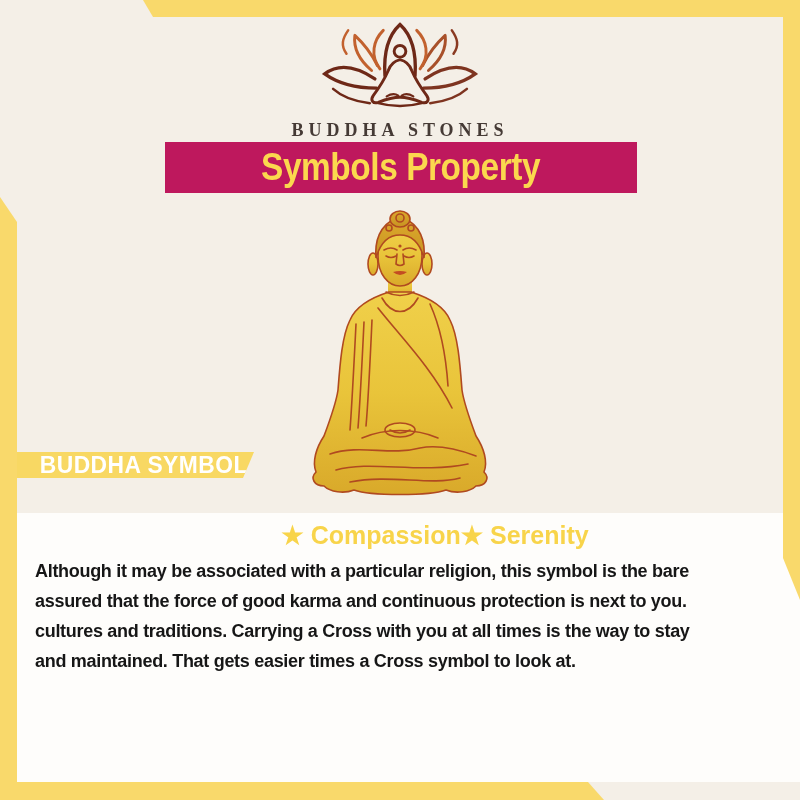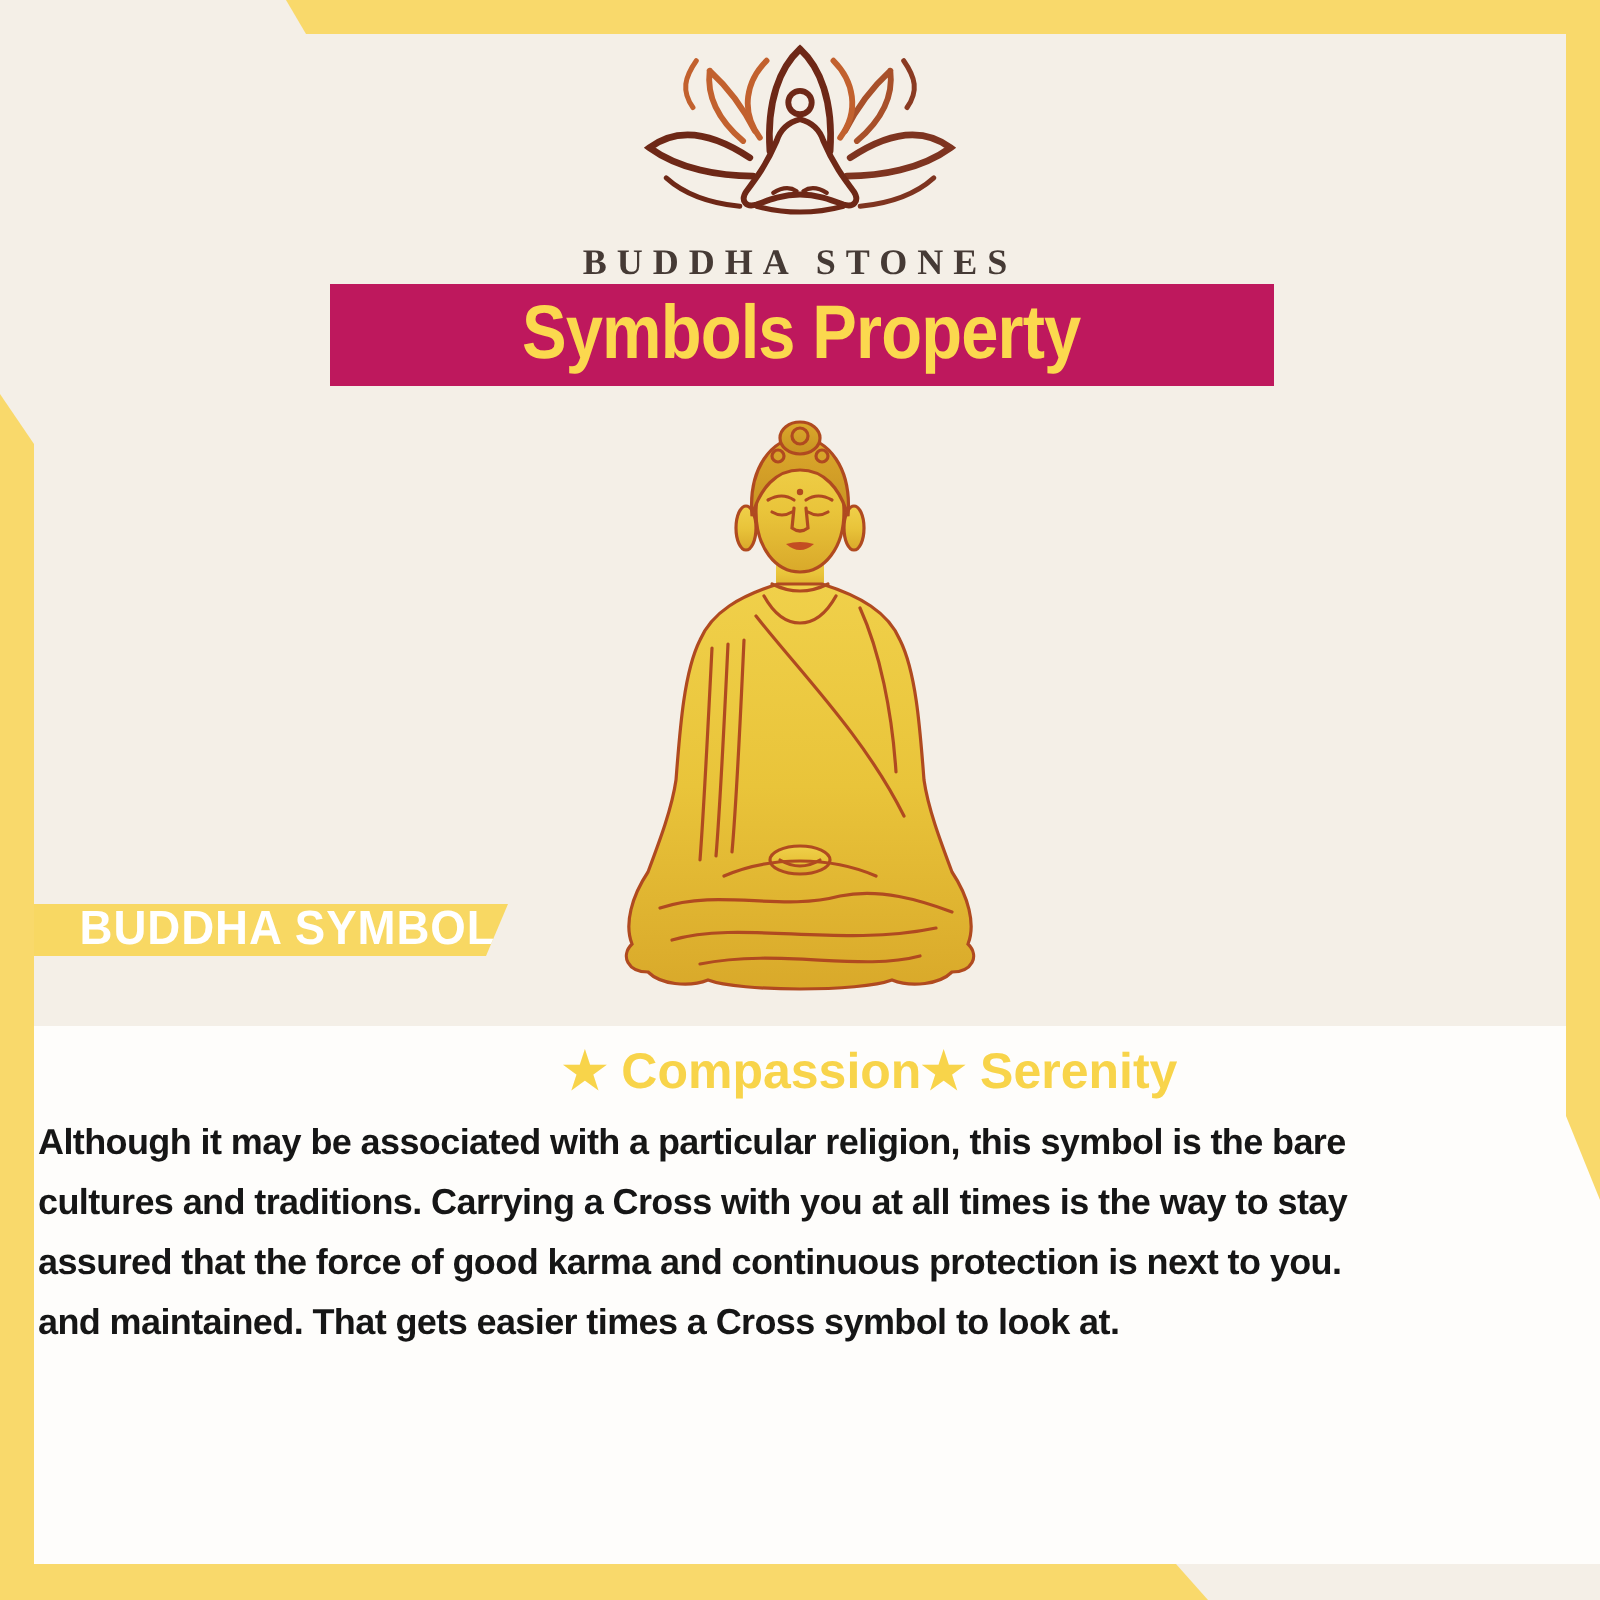--- a/index.html
+++ b/index.html
@@ -45,21 +45,21 @@
     color:#ffffff;font-size:24px;font-weight:bold;letter-spacing:0.5px;
     padding-left:24px;white-space:nowrap;transform:scaleX(0.95);transform-origin:left;
   }
   
   .info-section{position:absolute;left:0;top:513px;width:800px;height:269px;
     background:#fefdfb;z-index:1;}
   .props-line{
     position:absolute;left:0;top:521px;width:800px;text-align:center;z-index:3;
     font-size:25px;font-weight:bold;color:#f8d44a;white-space:nowrap;padding-left:35px;
   }
-  .body-text{position:absolute;left:19px;top:556px;width:745px;z-index:3;}
+  .body-text{position:absolute;left:35px;top:556px;width:745px;z-index:3;}
   .body-line{
     font-size:18px;font-weight:bold;color:#161616;line-height:30px;height:30px;
     letter-spacing:-0.3px;white-space:nowrap;
   }
 </style>
 </head>
 <body>
 
 <div id="canvas">
 
@@ -161,18 +161,18 @@
   </div>
 
   <div class="label-band">
     <span class="label-text">BUDDHA SYMBOL</span>
   </div>
 
   <div class="props-line">★ Compassion★ Serenity</div>
 
   <div class="body-text">
     <div class="body-line">Although it may be associated with a particular religion, this symbol is the bare</div>
+    <div class="body-line">assured that the force of good karma and continuous protection is next to you.</div>
     <div class="body-line">cultures and traditions. Carrying a Cross with you at all times is the way to stay</div>
-    <div class="body-line">assured that the force of good karma and continuous protection is next to you.</div>
     <div class="body-line">and maintained. That gets easier times a Cross symbol to look at.</div>
   </div>
 
 </div>
 
 </body></html>

